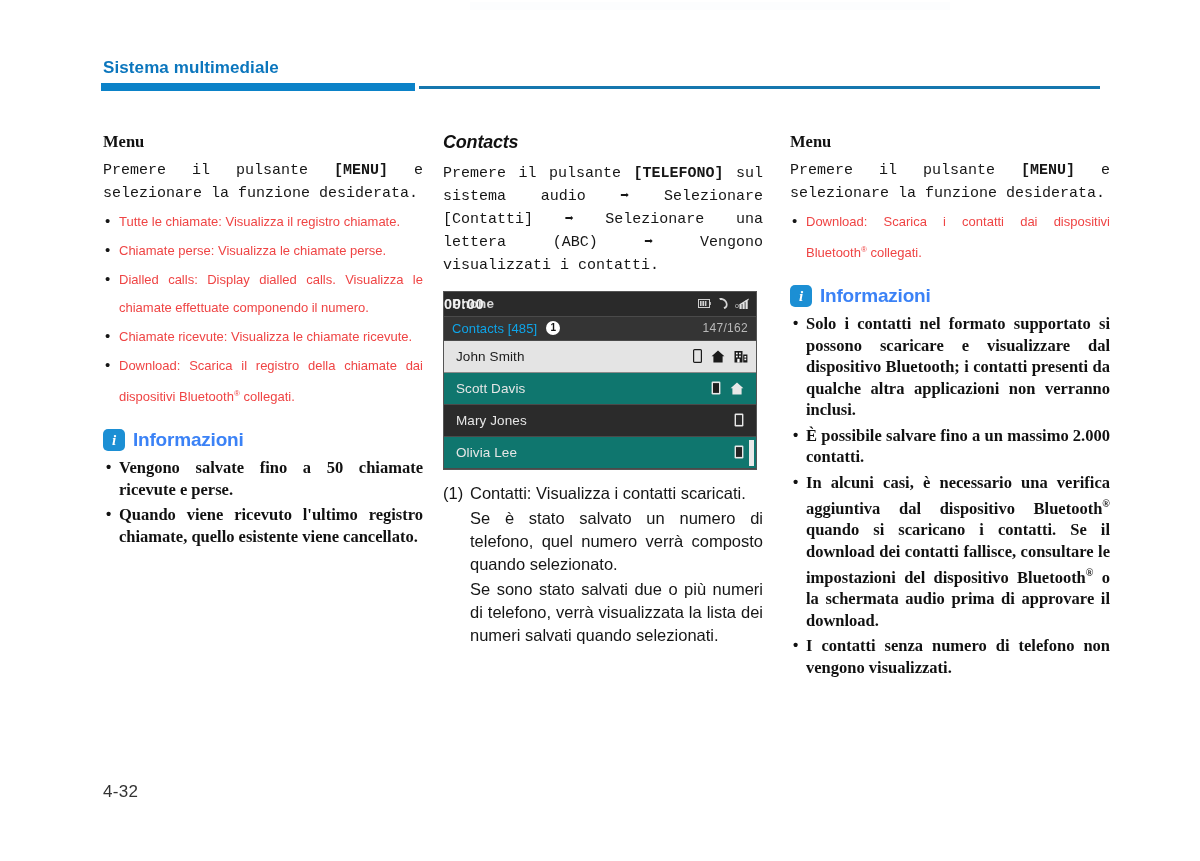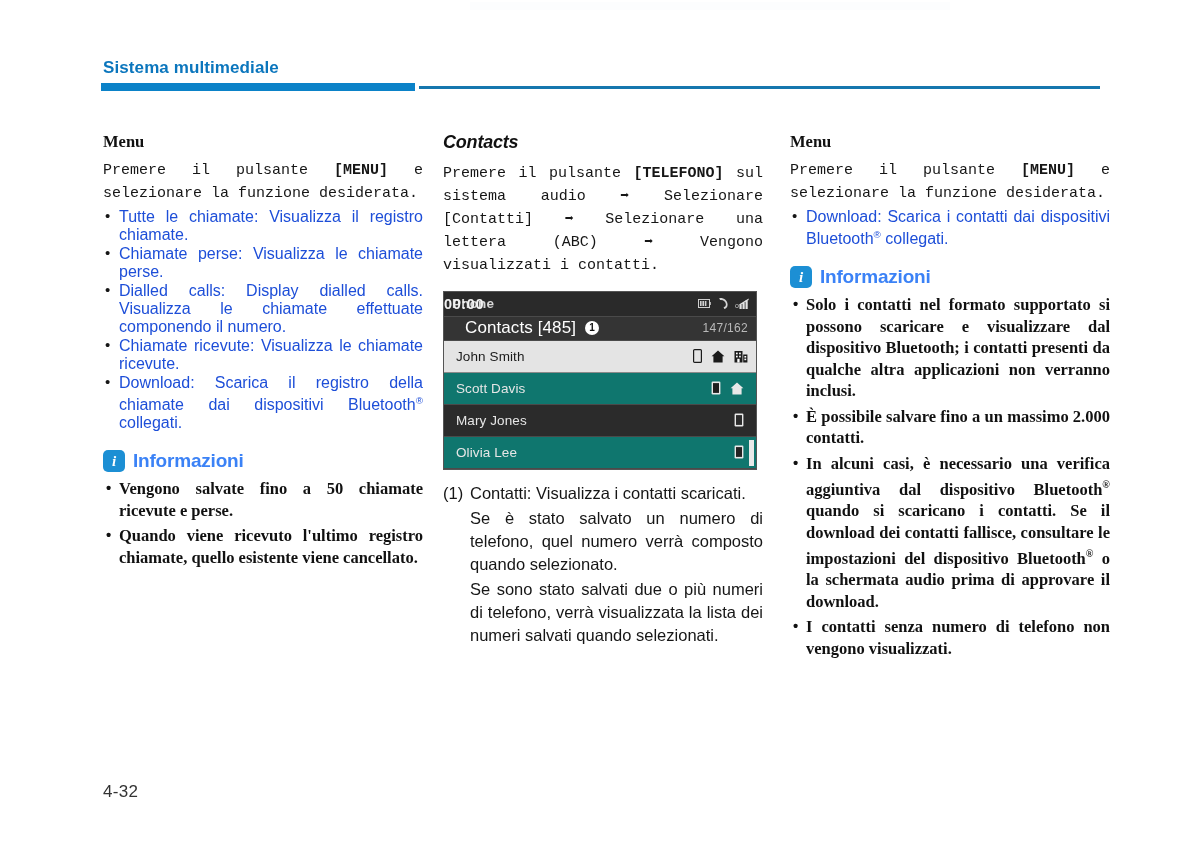--- a/index.html
+++ b/index.html
@@ -91,23 +91,23 @@
   p.body b { font-weight: 700; }
 
   ul.bul {
     list-style: none;
     margin: 0; padding: 0;
   }
   ul.bul > li {
     position: relative;
     padding-left: 16px;
     font-family: "Liberation Sans", sans-serif;
-    font-size: 16px;
-    line-height: 18px;
-    color: #1d4ed8;
+    font-size: 13px;
+    line-height: 28px;
+    color: #ef4444;
     margin-bottom: 1px;
     text-align: justify;
     text-justify: inter-word;
   }
   ul.bul > li::before {
     content: "\2022";
     position: absolute;
     left: 2px; top: -1px;
     font-size: 15px;
     color: #161616;
@@ -233,23 +233,23 @@
 
   .sc-subbar {
     position: relative;
     height: 24px;
     background: #343434;
     border-bottom: 1px solid #4a4a4a;
     display: flex;
     align-items: center;
   }
   .sc-subbar .s-label {
-    margin-left: 21px;
-    color: #ffffff;
-    font-size: 17px;
+    margin-left: 8px;
+    color: #0ea5e9;
+    font-size: 13px;
     letter-spacing: .1px;
   }
   .callout {
     display: inline-block;
     width: 14px; height: 14px;
     border-radius: 50%;
     background: #ffffff;
     color: #111111;
     font-size: 10px;
     font-weight: 700;

